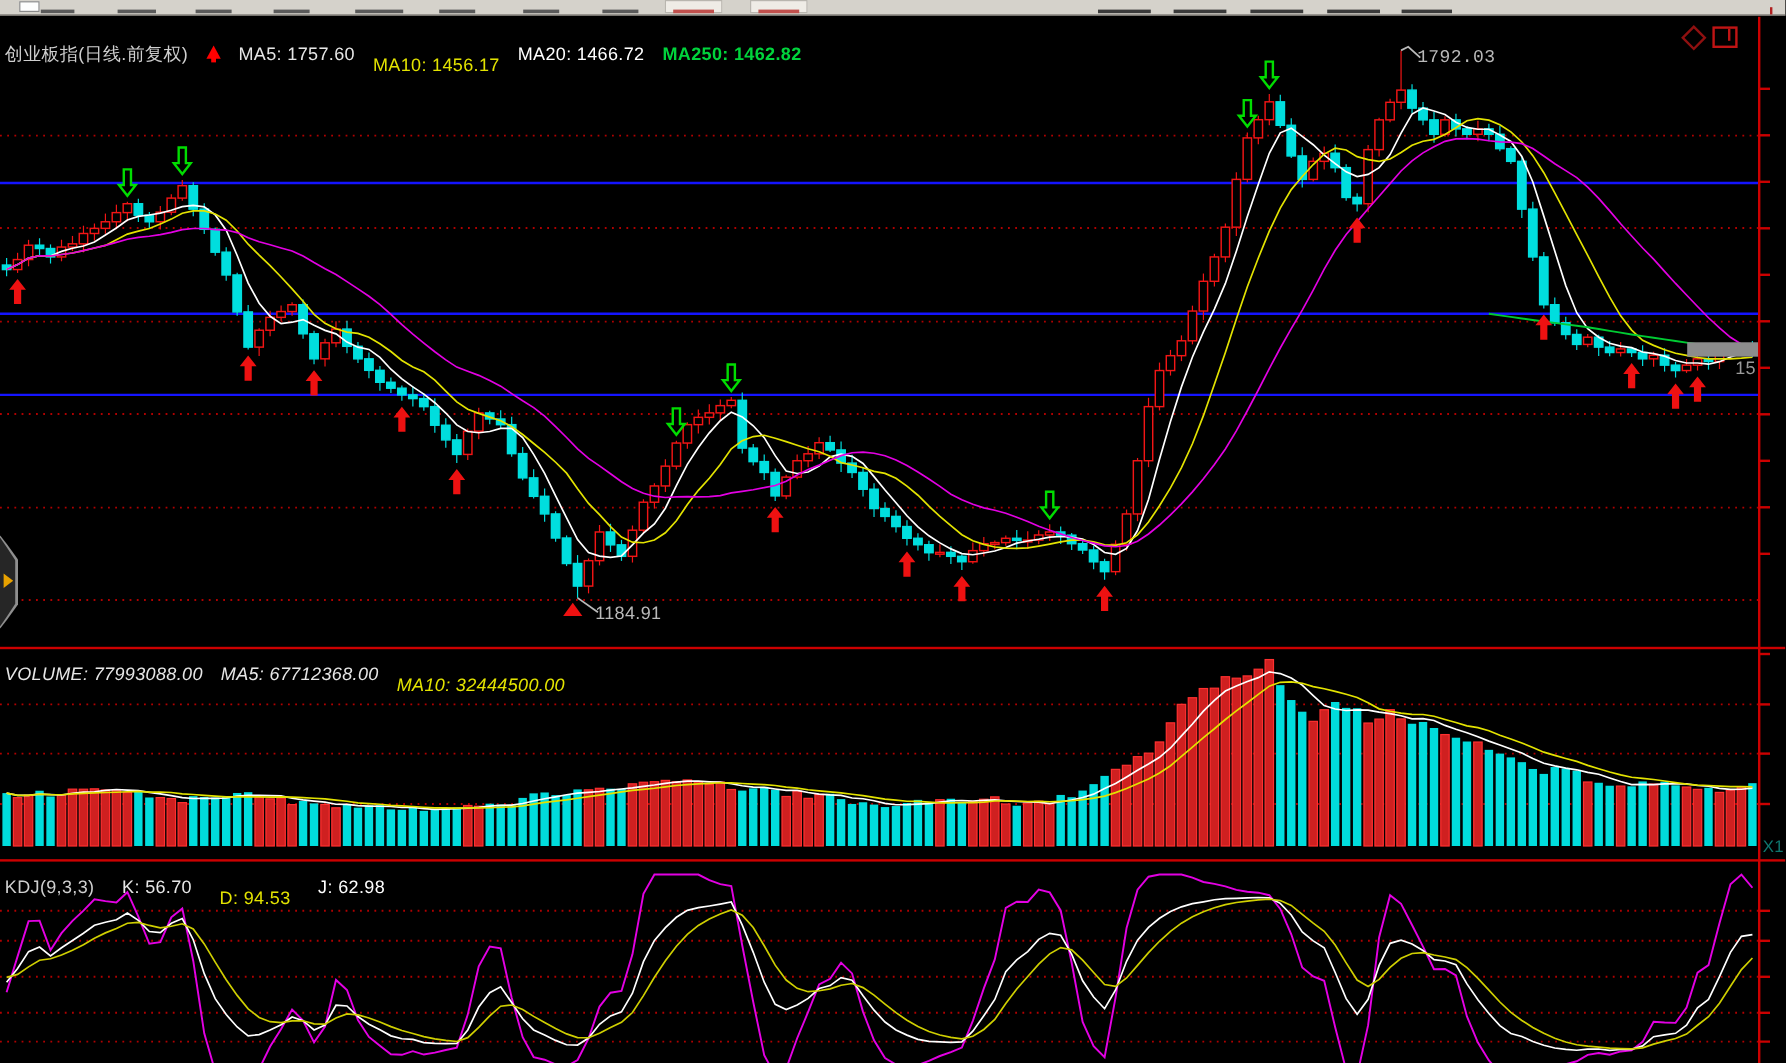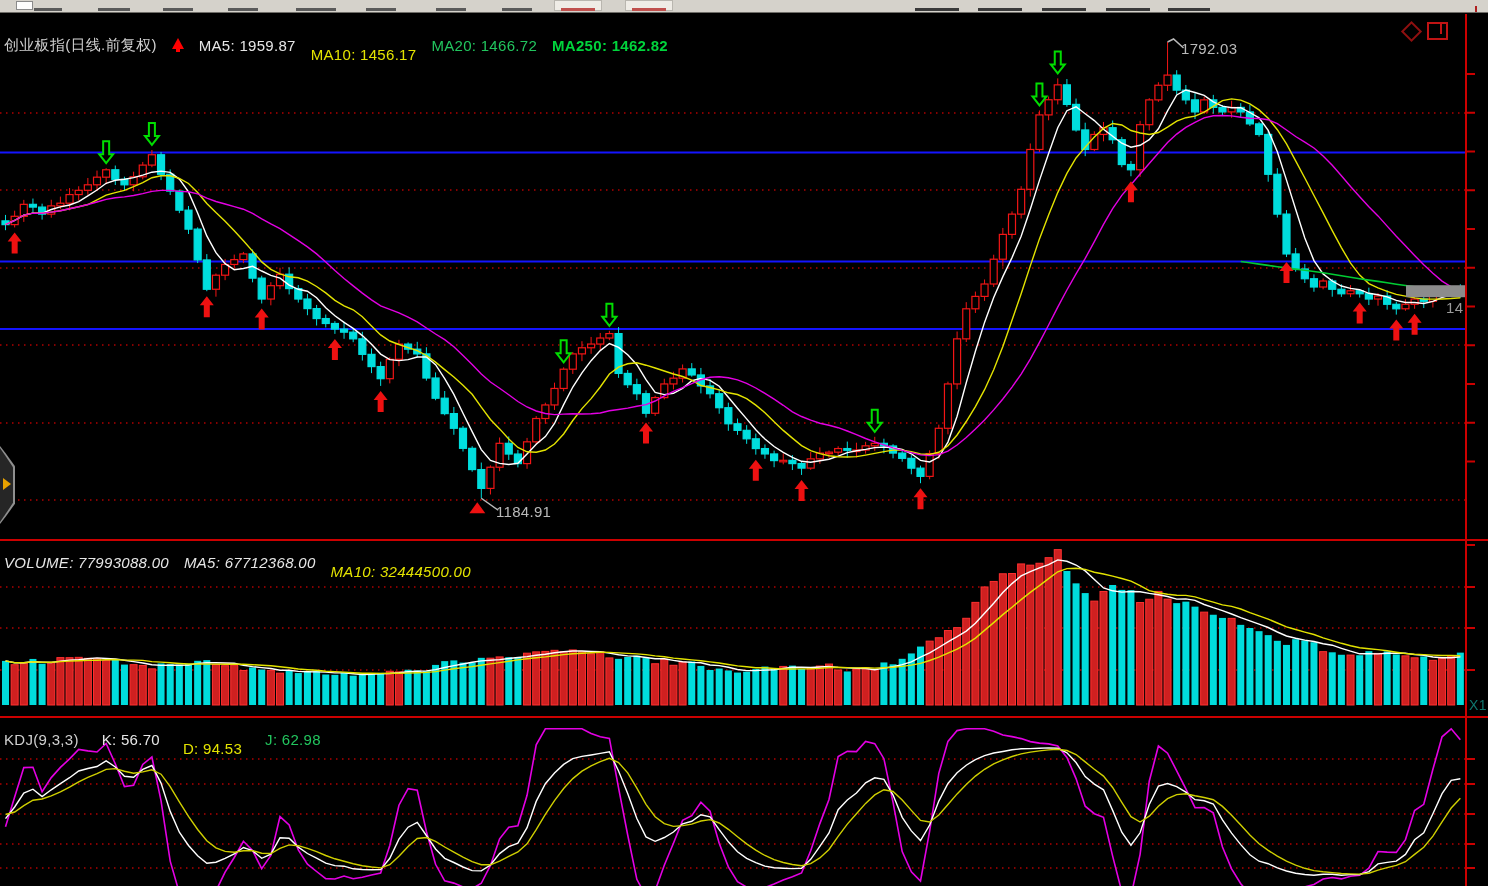--- a/index.html
+++ b/index.html
@@ -12,25 +12,25 @@
   .menu-ghost.dark{background:#3a3a3a;}
   .menu-btn{position:absolute;top:0;height:11px;background:#efece6;border:1px solid #b9b6af;box-sizing:border-box;}
   .menu-btn .red-dash{position:absolute;left:6px;right:6px;top:7px;height:3px;background:#c0504d;}
   #menu-logo{position:absolute;left:16px;top:1px;width:17px;height:9px;background:#fdfdfd;border:1px solid #8a8a8a;box-sizing:border-box;}
   #menu-right-tick{position:absolute;right:11px;top:6px;width:2px;height:6px;background:#b02020;}
   
   #chart-svg{position:absolute;left:0;top:0;z-index:1;}
   
   .ovl{position:absolute;z-index:3;white-space:nowrap;font-size:15px;letter-spacing:.3px;}
   .c-white{color:#e6e6e6;} .c-gray{color:#cfcfcf;} .c-yellow{color:#e3e300;margin-top:19px;}
-  .c-magenta{color:#22c55e;} .c-green{color:#00d43c;font-weight:bold;}
+  .c-magenta{color:#ffffff;} .c-green{color:#00d43c;font-weight:bold;}
   #main-header{left:4px;top:27px;display:flex;gap:15px;align-items:center;}
   #vol-header{left:4px;top:544px;display:flex;gap:15px;align-items:center;font-style:italic;}
   #kdj-header{left:4px;top:721px;display:flex;gap:23px;align-items:center;}
-  #hi-label{left:1181px;top:40px;color:#b9b9b9;}
+  #hi-label{left:1181px;top:40px;color:#b9b9b9;font-family:Liberation Mono, monospace;}
   #lo-label{left:496px;top:503px;color:#b9b9b9;}
   #price-marker-label{left:1446px;top:299px;color:#9a9a9a;font-size:15px;z-index:2;}
   #vol-axis-label{left:1469px;top:697px;color:#0f766e;font-size:14px;}
   .trend-up{display:inline-block;width:0;height:0;border-left:6px solid transparent;
     border-right:6px solid transparent;border-bottom:11px solid #f00;position:relative;top:-2px;}
   .trend-up:after{content:"";position:absolute;left:-2px;top:9px;width:4px;height:5px;background:#f00;}
   
   #left-handle{position:absolute;left:0;top:446px;width:15px;height:78px;z-index:4;
     background:#8f8f8f;clip-path:polygon(0 0,40% 10%,100% 26%,100% 74%,40% 90%,0 100%);}
   #left-handle .inner{position:absolute;left:0;top:2px;width:13px;height:74px;background:#262626;
@@ -648,34 +648,34 @@
         <line x1="1466" y1="784" x2="1475" y2="784" stroke="#cc0000" stroke-width="2"></line>
         <line x1="1466" y1="814" x2="1475" y2="814" stroke="#cc0000" stroke-width="2"></line>
         <line x1="1466" y1="844" x2="1475" y2="844" stroke="#cc0000" stroke-width="2"></line>
         <line x1="1466" y1="868" x2="1475" y2="868" stroke="#cc0000" stroke-width="2"></line>
       </g>
     </svg>
 
   <div id="main-header" class="ovl">
     <span class="c-gray">创业板指(日线.前复权)</span>
     <span class="trend-up"></span>
-    <span class="c-white">MA5: 1959.87</span>
+    <span class="c-white">MA5: 1757.60</span>
     <span class="c-yellow">MA10: 1456.17</span>
     <span class="c-magenta">MA20: 1466.72</span>
     <span class="c-green">MA250: 1462.82</span>
   </div>
 
   <div id="pane-icons">
     <div class="diamond"></div>
     <div class="winbox"></div>
   </div>
 
   <span id="hi-label" class="ovl">1792.03</span>
   <span id="lo-label" class="ovl">1184.91</span>
-  <span id="price-marker-label" class="ovl">14</span>
+  <span id="price-marker-label" class="ovl">15</span>
 
   <div id="vol-header" class="ovl">
     <span class="c-white">VOLUME: 77993088.00</span>
     <span class="c-white">MA5: 67712368.00</span>
     <span class="c-yellow">MA10: 32444500.00</span>
   </div>
   <span id="vol-axis-label" class="ovl">X1</span>
 
   <div id="kdj-header" class="ovl">
     <span class="c-gray">KDJ(9,3,3)</span>

